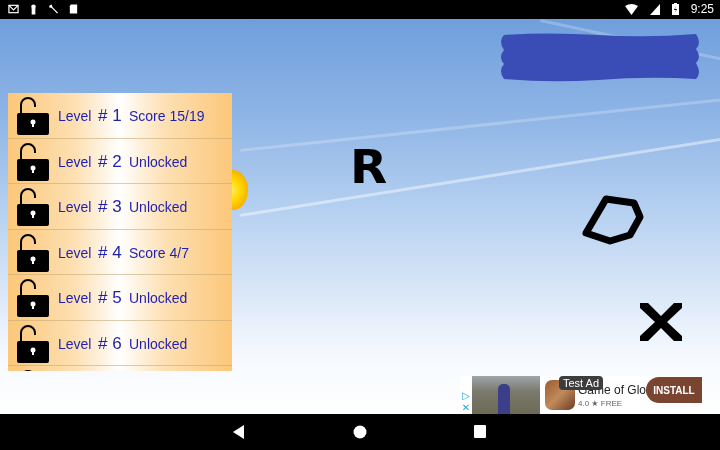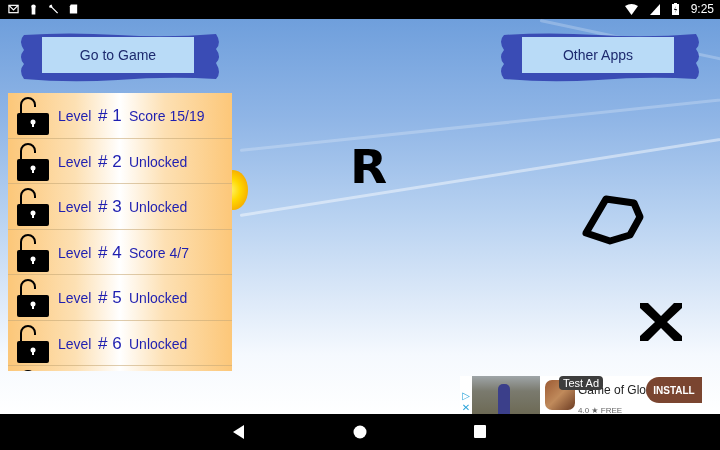--- a/index.html
+++ b/index.html
@@ -35,21 +35,21 @@
   .letter { position: absolute; font-family: "DejaVu Sans", sans-serif; font-weight: bold; color: #000; }
 
   .ad-banner { position: absolute; left: 460px; top: 376px; width: 241px; height: 38px; background: #fff; }
   .ad-img { position: absolute; left: 12px; top: 0; width: 68px; height: 38px;
             background: linear-gradient(180deg, #9fa5a8 0%, #7a7a6e 40%, #6d6a55 100%); }
   .ad-img .figure { position: absolute; left: 26px; top: 8px; width: 12px; height: 30px; background: #3b3f8a; border-radius: 5px 5px 0 0; }
   .ad-choices { position: absolute; left: 0; top: 14px; width: 12px; height: 24px; color: #2ba3d9; font-size: 10px; line-height: 12px; text-align: center; }
   .ad-icon { position: absolute; left: 85px; top: 4px; width: 30px; height: 30px; border-radius: 7px;
              background: linear-gradient(135deg, #9c5a33 0%, #c08a5b 50%, #6b3b22 100%); }
   .ad-title { position: absolute; left: 118px; top: 7px; font-size: 12px; color: #222; }
-  .ad-sub { position: absolute; left: 118px; top: 23px; font-size: 8px; color: #666; margin-top: 7px; }
+  .ad-sub { position: absolute; left: 118px; top: 23px; font-size: 8px; color: #666; }
   .test-ad { position: absolute; left: 99px; top: 0px; background: #3d3d3d; color: #fff; font-size: 11px; padding: 1px 4px; border-radius: 4px; }
   .install { position: absolute; left: 186px; top: 1px; width: 56px; height: 26px; background: #7a4530;
              border-radius: 18px 0 0 18px; color: #fff; font-size: 10px; font-weight: bold; display: flex; align-items: center; justify-content: center; }
 
   .nav-bar { position: absolute; left: 0; top: 414px; width: 720px; height: 36px; background: #000; }
   .nav-btn { position: absolute; top: 11px; }
 </style>
 </head>
 <body>
 
@@ -84,31 +84,24 @@
       </svg>
     <span>9:25</span>
   </div>
 </div>
 
 <div class="app">
   <div class="streak" style="left:240px; top:195px; width:520px; transform: rotate(-9deg);"></div>
   <div class="streak" style="left:240px; top:130px; width:520px; transform: rotate(-6deg); opacity:0.5;"></div>
   <div class="streak" style="left:540px; top:0px; width:200px; transform: rotate(12deg); opacity:0.5;"></div>
 
-  <div class="menu-btn" style="left:18px;">
-    <svg class="frame" viewBox="0 0 204 52" preserveAspectRatio="none">
-      <path d="M6 4 Q50 1 100 4 Q150 7 198 3 Q204 12 198 18 Q204 26 198 32 Q204 42 198 48 Q150 45 100 49 Q50 52 6 48 Q0 40 6 33 Q0 26 6 19 Q0 10 6 4 Z" fill="#3a4cb5"></path>
-    </svg>
-    <div class="label">Go to Game</div>
-  </div>
   <div class="menu-btn" style="left:498px;">
     <svg class="frame" viewBox="0 0 204 52" preserveAspectRatio="none">
       <path d="M6 4 Q50 1 100 4 Q150 7 198 3 Q204 12 198 18 Q204 26 198 32 Q204 42 198 48 Q150 45 100 49 Q50 52 6 48 Q0 40 6 33 Q0 26 6 19 Q0 10 6 4 Z" fill="#3a4cb5"></path>
     </svg>
-    <div class="label">Other Apps</div>
   </div>
 
   <div class="coin"></div>
 
   <div class="level-list">
     <div class="level-row">
       <svg class="lock" viewBox="0 0 36 40">
           <path d="M6 18 V9 A7 7 0 0 1 20 9 V11" fill="none" stroke="#000" stroke-width="2"></path>
           <rect x="2" y="17" width="32" height="22" rx="2" fill="#000"></rect>
           <circle cx="18" cy="26" r="2.5" fill="#fff"></circle>

